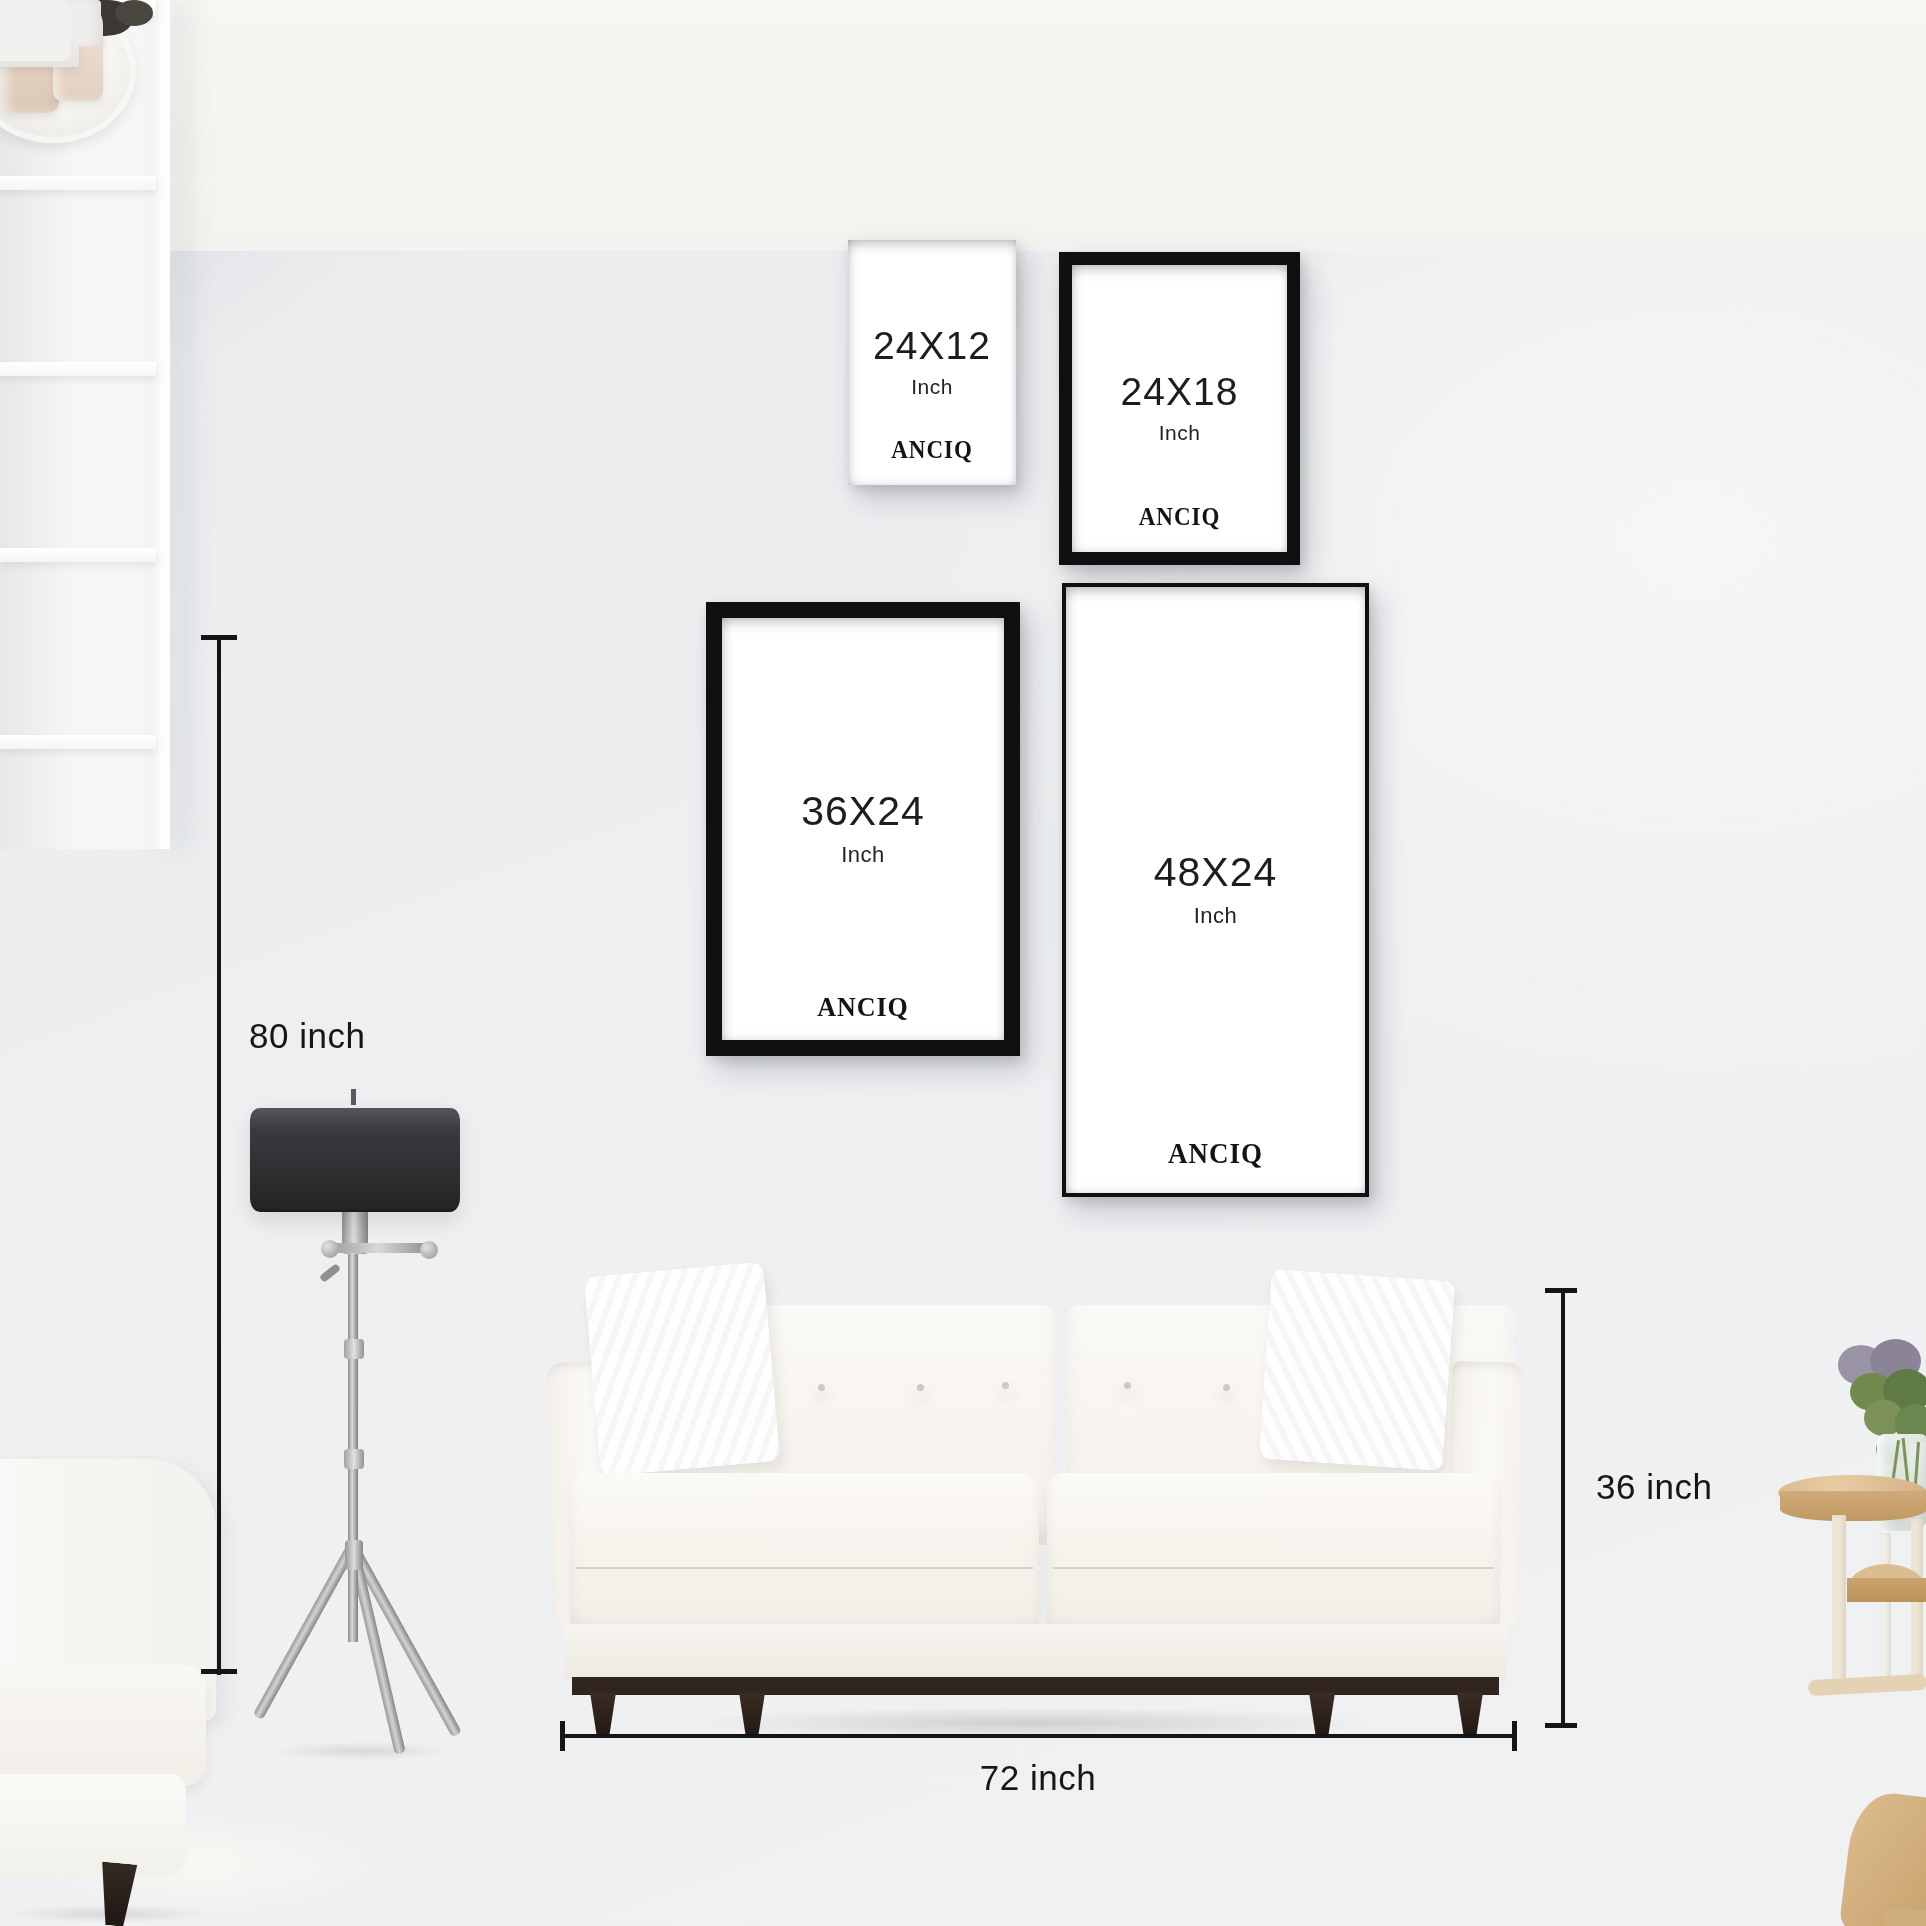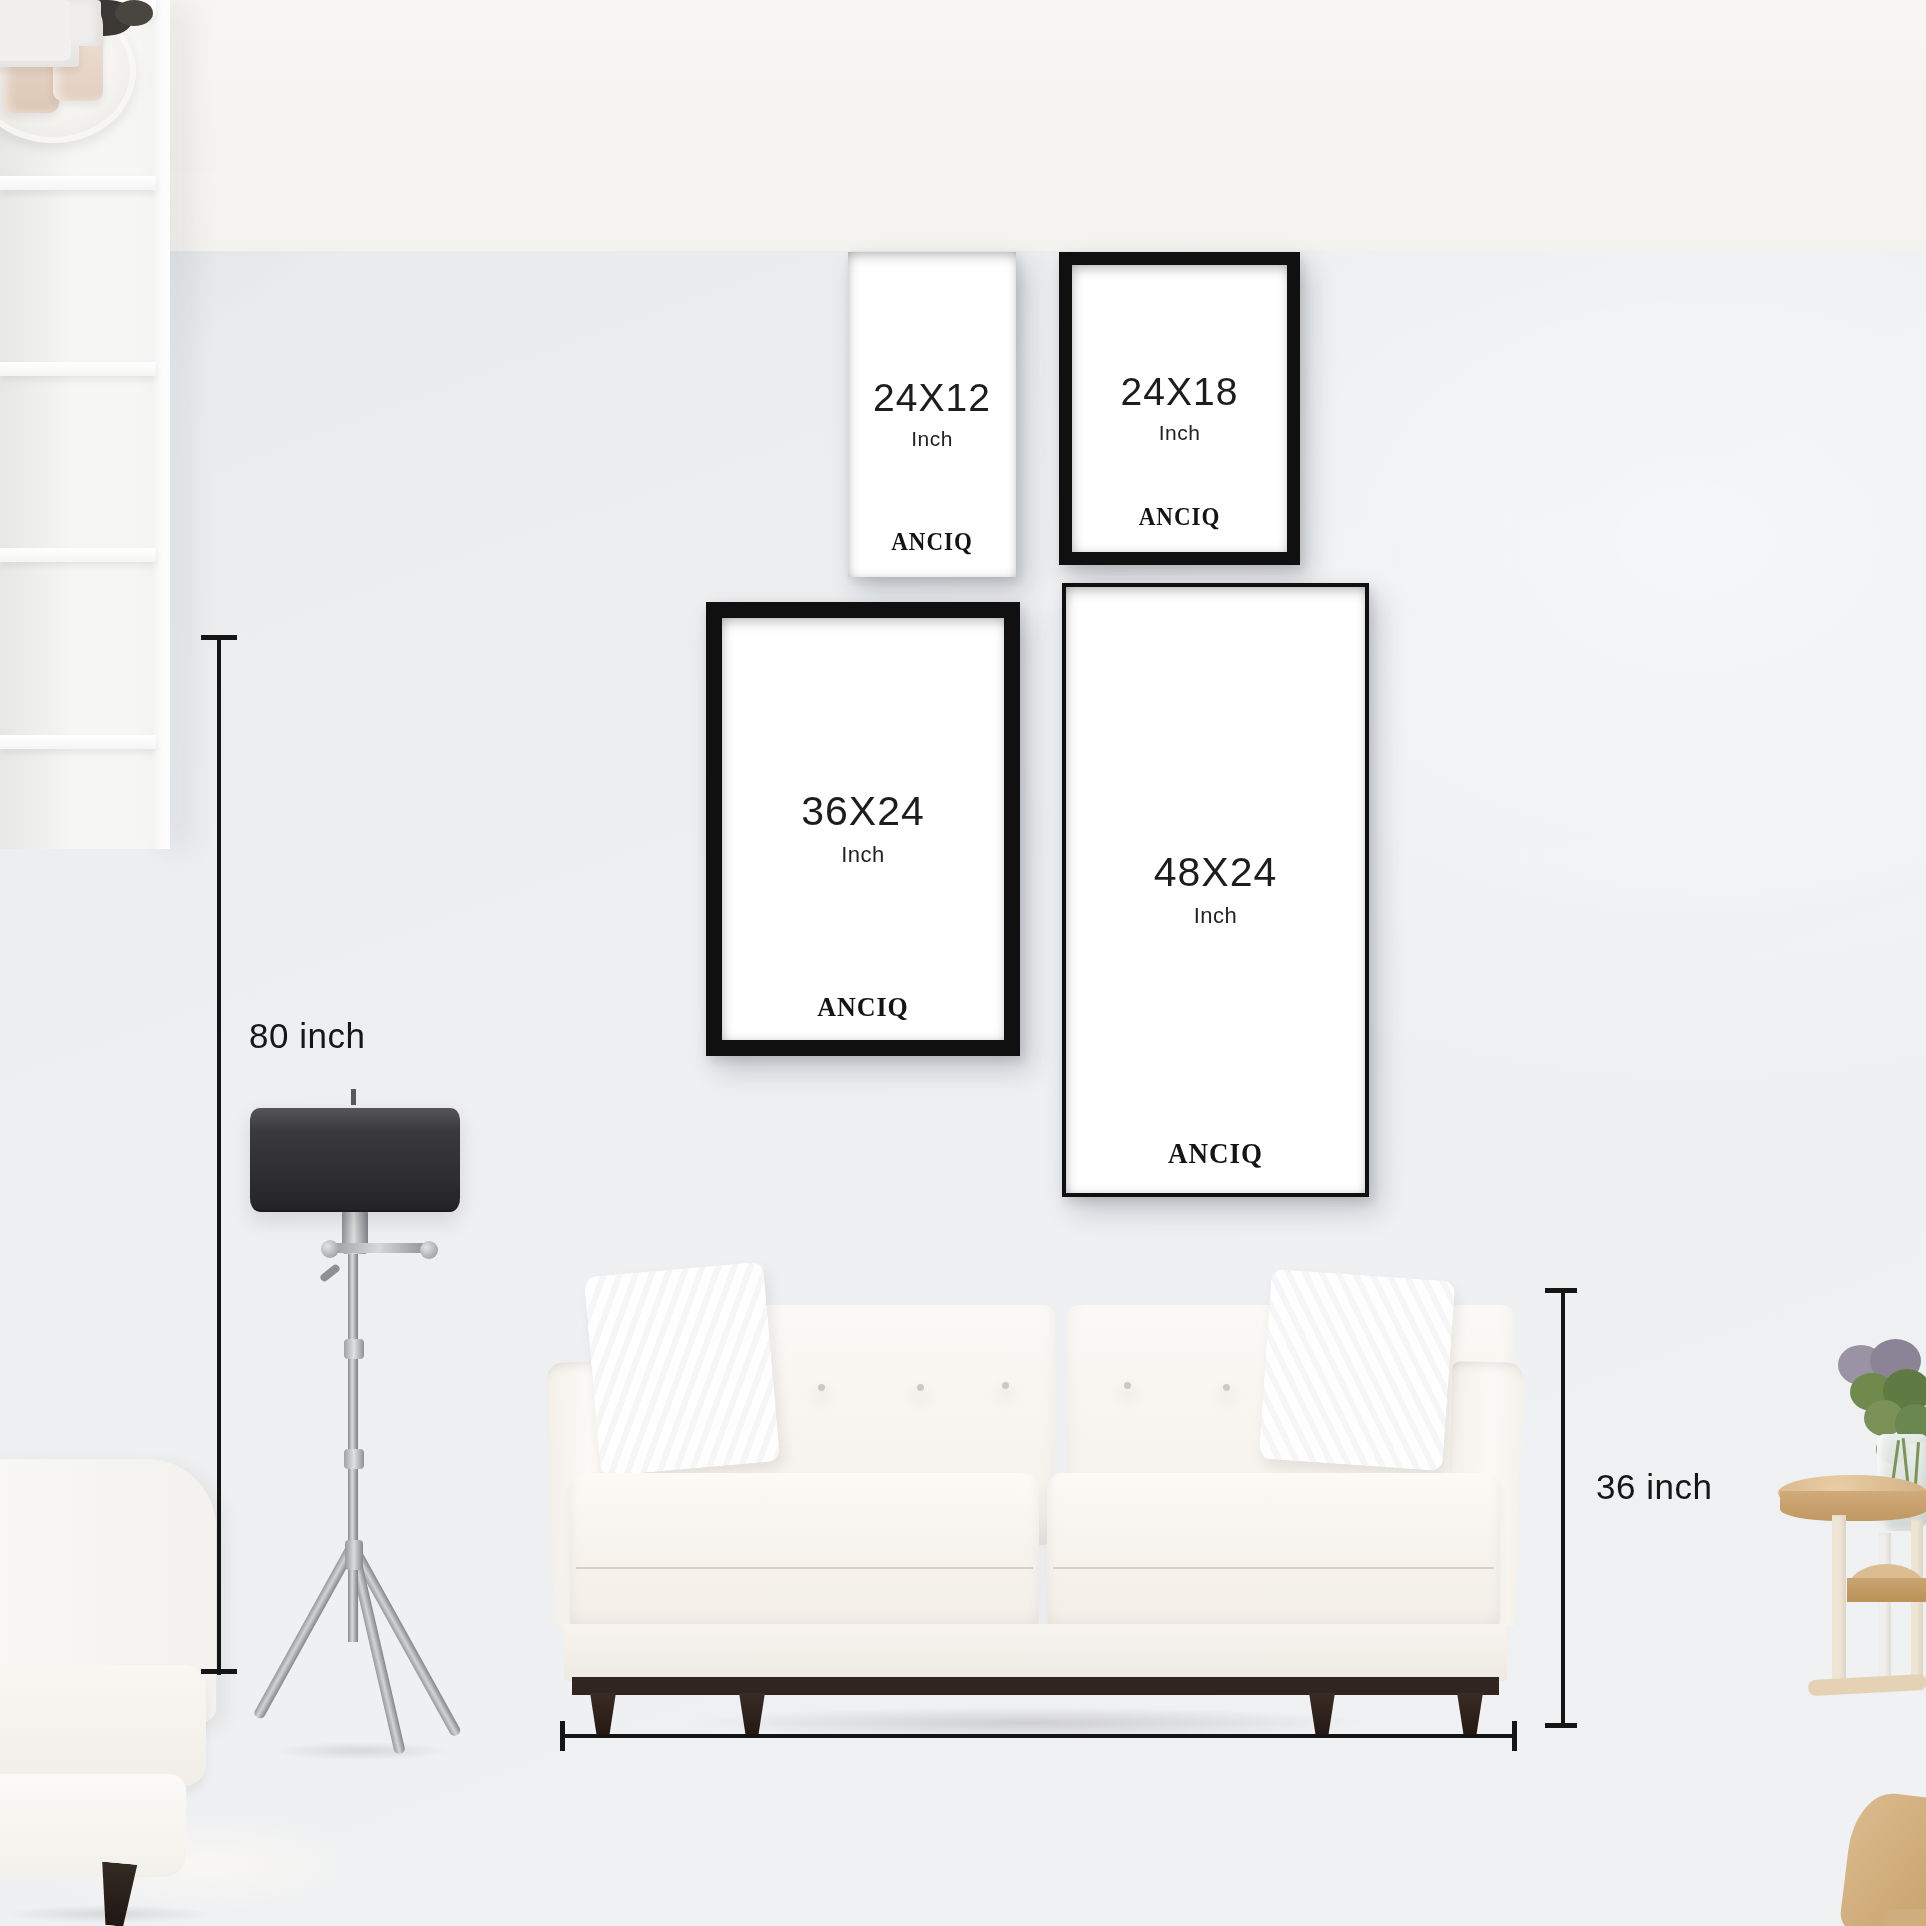--- a/index.html
+++ b/index.html
@@ -84,21 +84,21 @@
       background:radial-gradient(closest-side,rgba(40,40,40,0.12),rgba(40,40,40,0) 72%);}
 
   
   .frame{background:#101010;box-shadow:10px 14px 26px rgba(40,46,56,0.20),3px 5px 10px rgba(40,46,56,0.14);}
   .frame-inner{position:relative;width:100%;height:100%;background:#ffffff;
       box-shadow:inset 0 10px 14px -8px rgba(0,0,0,0.32),
                  inset 10px 0 12px -9px rgba(0,0,0,0.2),
                  inset -8px 0 12px -9px rgba(0,0,0,0.16),
                  inset 0 -8px 12px -9px rgba(0,0,0,0.16);
       display:flex;flex-direction:column;align-items:center;justify-content:center;}
-  .f1{left:848px;top:252px;width:168px;height:325px;}
+  .f1{left:848px;top:240px;width:168px;height:245px;}
   .f2{left:1059px;top:252px;width:241px;height:313px;padding:13px;}
   .f3{left:706px;top:602px;width:314px;height:454px;padding:16px;}
   .f4{left:1062px;top:583px;width:307px;height:614px;padding:4px;}
   .size-label{font-size:39px;letter-spacing:1px;color:#1d1d1d;line-height:1.05;}
   .f3 .size-label,.f4 .size-label{font-size:41px;}
   .unit-label{font-size:21px;color:#222;margin-top:8px;letter-spacing:0.5px;}
   .f3 .unit-label,.f4 .unit-label{font-size:22px;}
   .brand-label{position:absolute;left:0;right:0;bottom:22px;text-align:center;
       font-family:"Liberation Serif",serif;font-weight:700;font-size:23px;
       letter-spacing:1px;color:#141414;transform:scaleY(1.08);}
@@ -326,15 +326,16 @@
   <div class="abs dim-label" style="left:249px;top:1016px;">80 inch</div>
 
   <div class="abs dim vline-36"></div>
   <div class="cap cap-h" style="left:1545px;top:1288px;width:32px;"></div>
   <div class="cap cap-h" style="left:1545px;top:1723px;width:32px;"></div>
   <div class="abs dim-label" style="left:1596px;top:1467px;">36 inch</div>
 
   <div class="abs dim hline-72"></div>
   <div class="cap cap-v" style="left:560px;top:1721px;height:30px;"></div>
   <div class="cap cap-v" style="left:1512px;top:1721px;height:30px;"></div>
+  <div class="abs dim-label" style="left:562px;top:1758px;width:952px;text-align:center;">72 inch</div>
 
 </div>
 
 
 </body></html>

